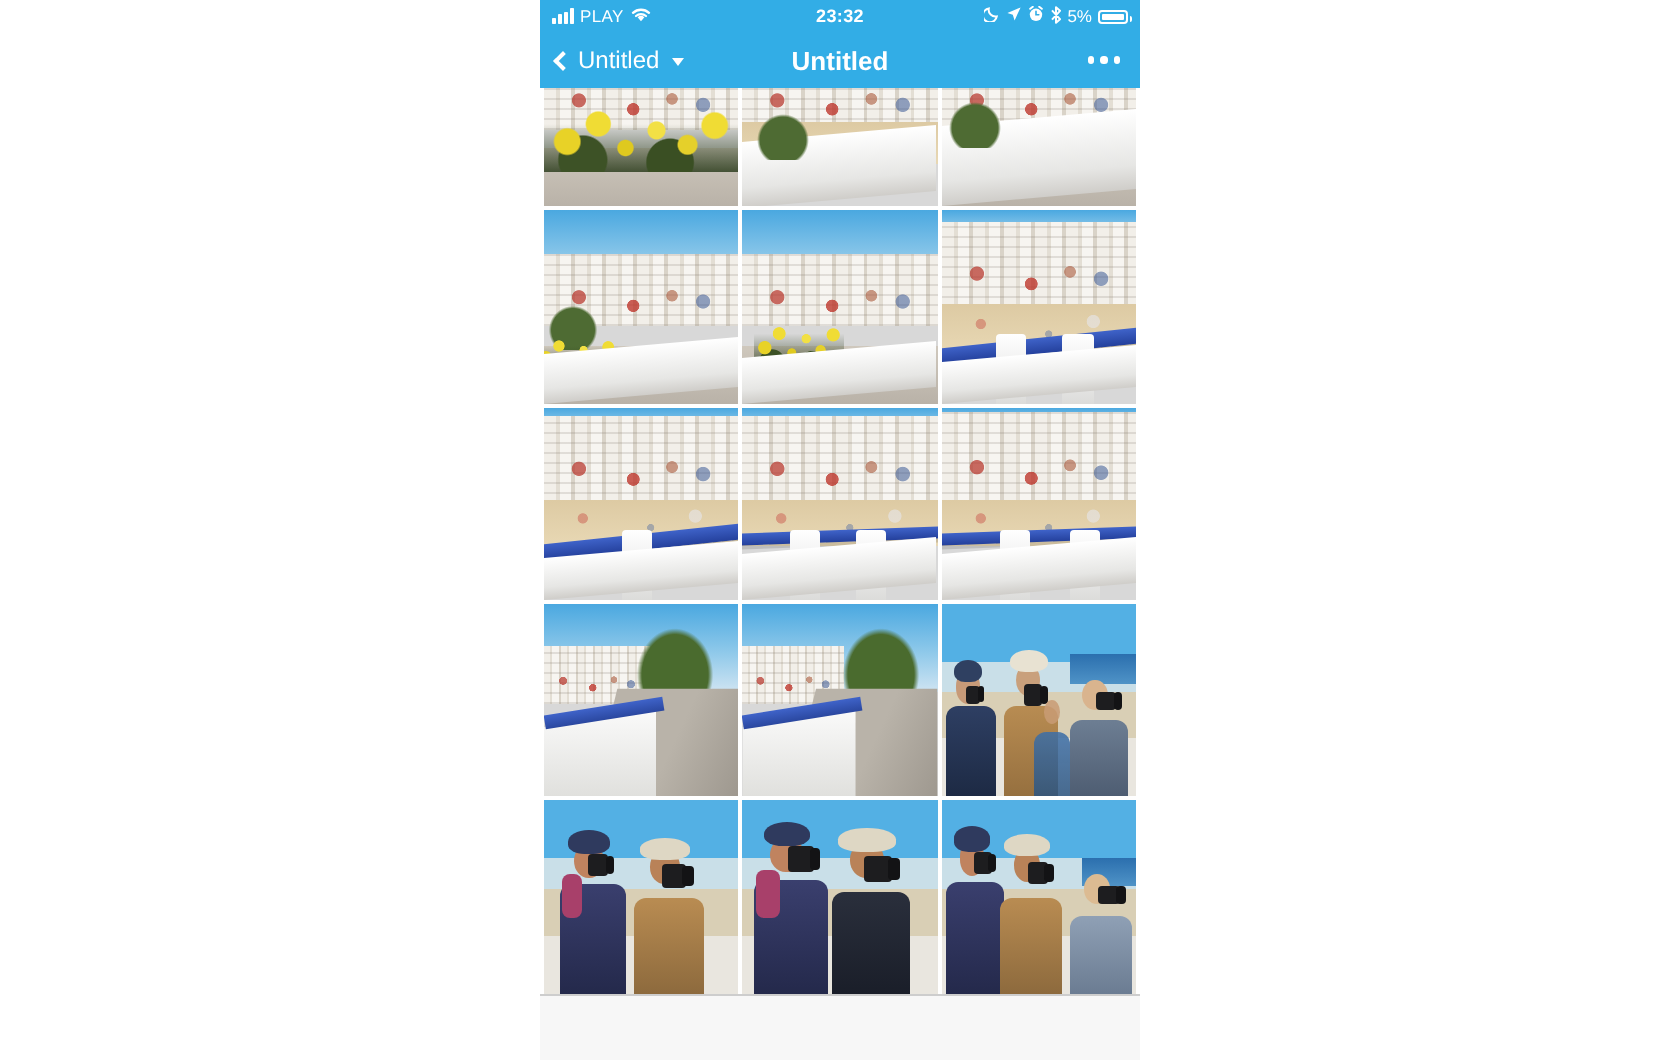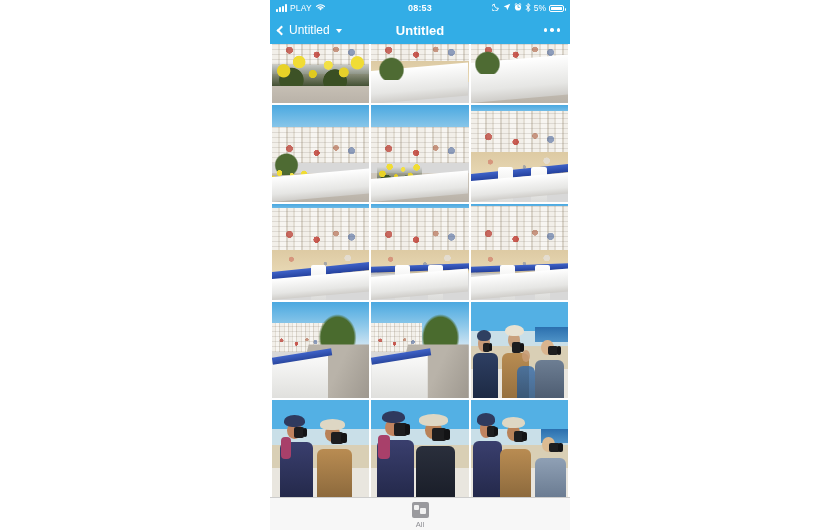--- a/index.html
+++ b/index.html
@@ -337,21 +337,21 @@
         <span class="carrier">PLAY</span>
         <span style="display:inline-block;">
           <svg width="11" height="9" viewBox="0 0 11 9">
             <path d="M5.5 7.6 L7.2 5.6 A2.7 2.7 0 0 0 3.8 5.6 Z" fill="#fff"></path>
             <path d="M1.5 3.4 A6 6 0 0 1 9.5 3.4" stroke="#fff" stroke-width="1.2" fill="none" stroke-linecap="round"></path>
             <path d="M3.0 5.0 A3.7 3.7 0 0 1 8.0 5.0" stroke="#fff" stroke-width="1.1" fill="none" stroke-linecap="round"></path>
           </svg>
         </span>
       </div>
 
-      <div class="sb-center">08:53</div>
+      <div class="sb-center">23:32</div>
 
       <div class="sb-right">
         <span style="display:inline-block;">
           <svg width="8" height="8" viewBox="0 0 8 8">
             <path d="M6.4 5.2 A3.4 3.4 0 0 1 2.4 1.2 A3.5 3.5 0 1 0 6.4 5.2 Z" fill="none" stroke="#fff" stroke-width="1"></path>
           </svg>
         </span>
         <span style="display:inline-block;">
           <svg width="8" height="8" viewBox="0 0 8 8">
             <path d="M7.3 0.7 L0.7 3.5 L3.4 4.4 L4.3 7.2 Z" fill="#fff"></path>
@@ -593,20 +593,16 @@
               <div class="p-head" style="left:22%;top:14%;width:44%;height:22%;background:#dcbb92"></div>
               <div class="camera" style="left:46%;top:22%;width:34%;height:14%"></div>
             </div>
           </div>
         </div>
 
       </div>
     </div>
 
     <div class="tabbar">
-      <div class="tab">
-        <span class="ticon ic-all"></span>
-        <span class="tlabel">All</span>
-      </div>
     </div>
 
   </div>
 </div>
 
 </body></html>

